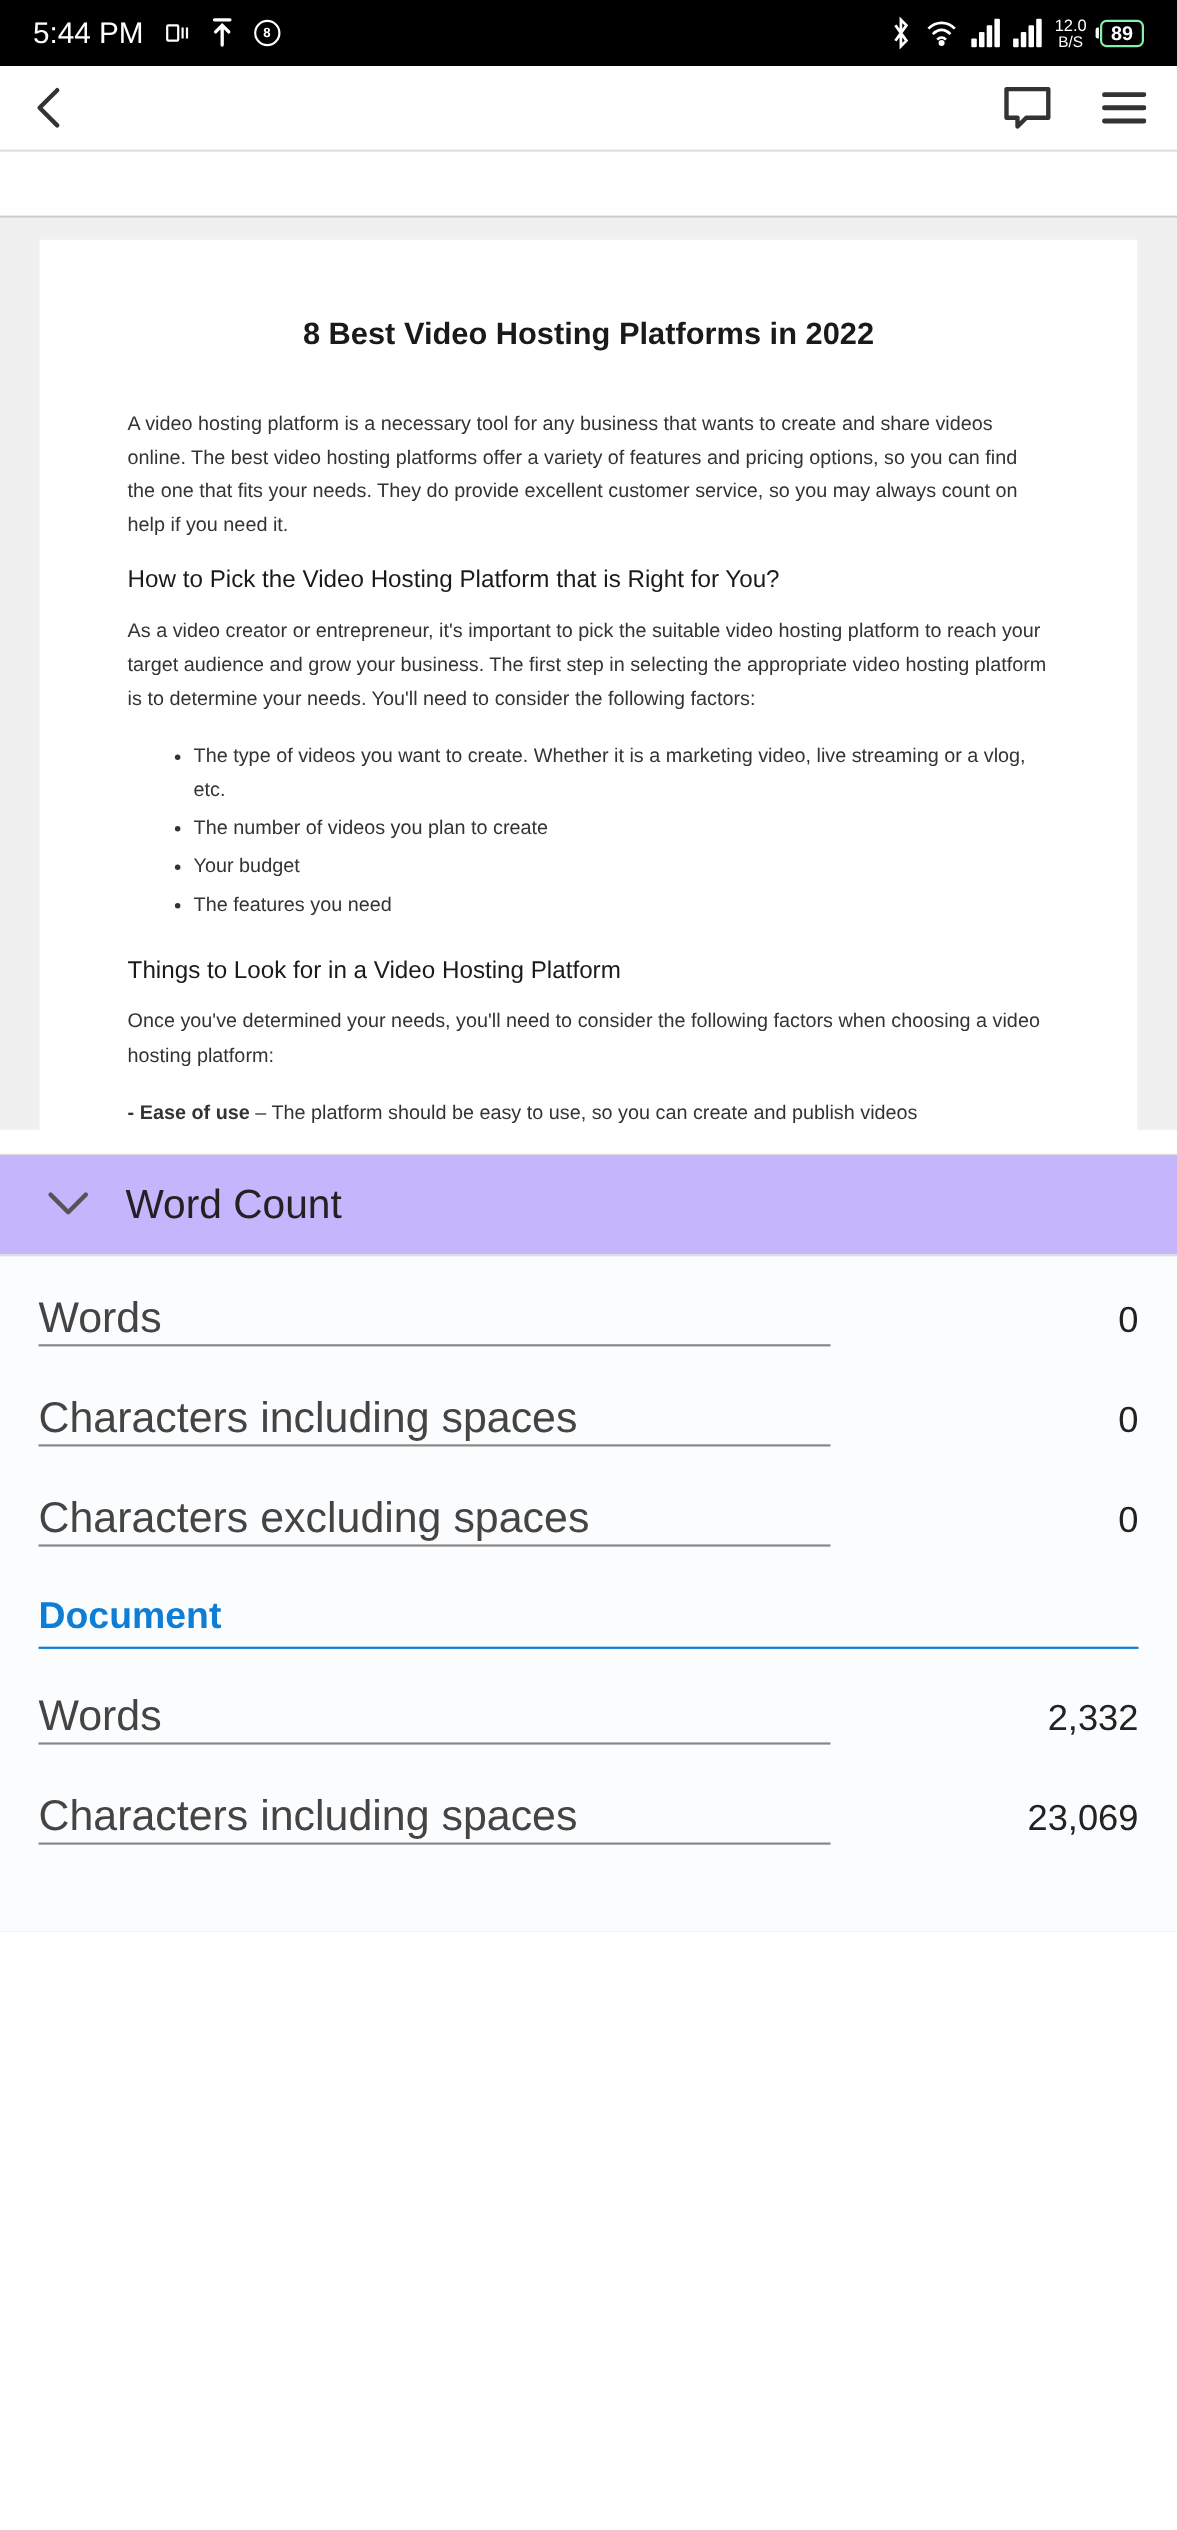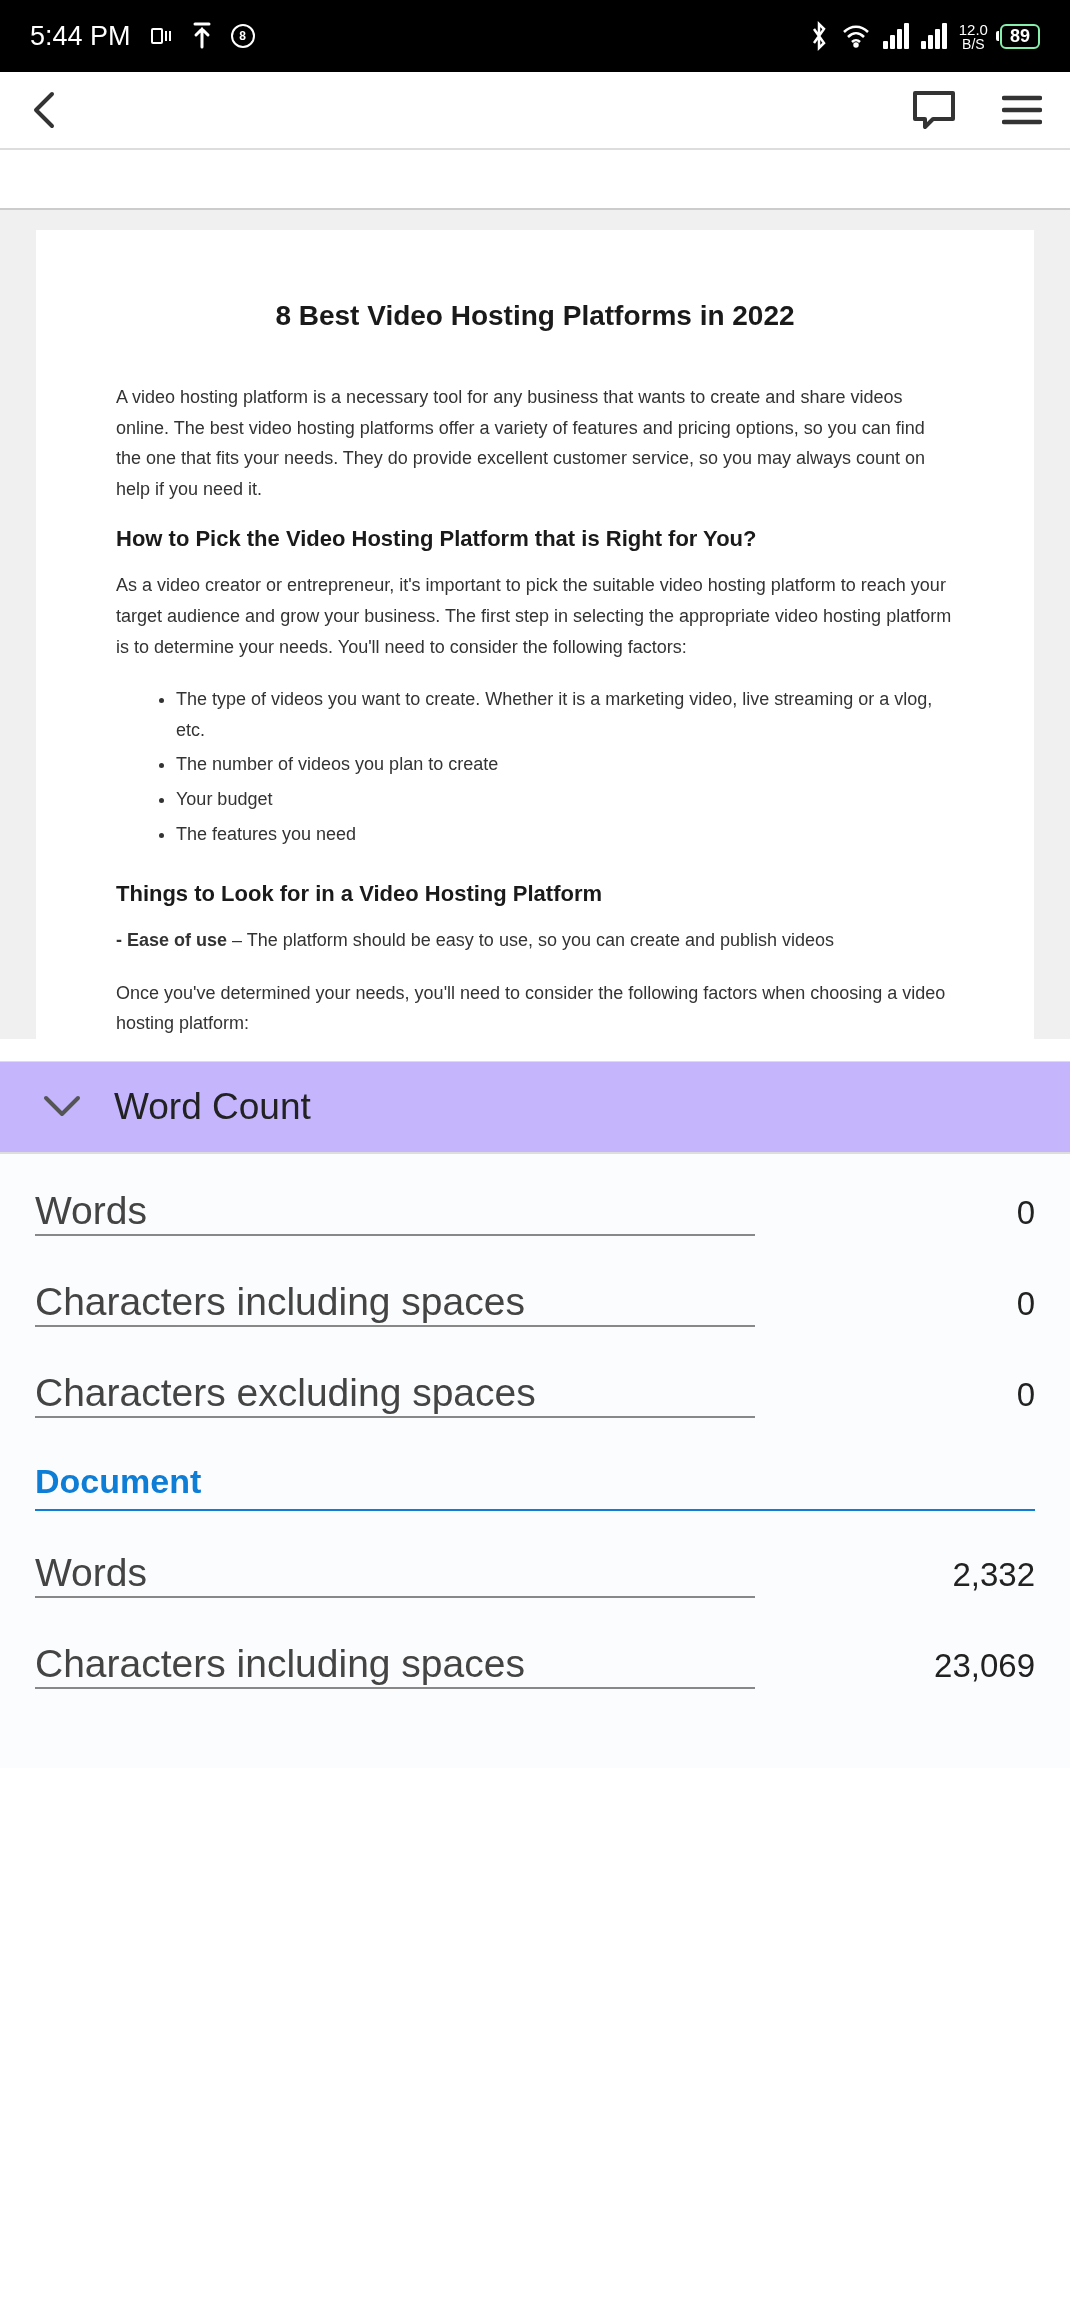--- a/index.html
+++ b/index.html
@@ -8,21 +8,21 @@
       box-sizing: border-box;
     }
     body {
       font-family: -apple-system, BlinkMacSystemFont, 'Segoe UI', Arial, sans-serif;
       width: 1070px;
       background: #fff;
     }
     .status-bar {
       background: #000;
       color: #fff;
-      height: 72px;
+      height: 60px;
       display: flex;
       align-items: center;
       justify-content: space-between;
       padding: 0 30px;
     }
     .status-left {
       display: flex;
       align-items: center;
       gap: 18px;
       font-size: 27px;
@@ -112,21 +112,21 @@
       margin-bottom: 50px;
     }
     .doc-para {
       font-size: 18px;
       line-height: 1.7;
       color: #333;
       margin-bottom: 22px;
     }
     .doc-heading {
       font-size: 22px;
-      font-weight: 700;
+      font-weight: 400;
       color: #1a1a1a;
       margin-bottom: 18px;
       margin-top: 10px;
     }
     .doc-list {
       list-style: disc;
       padding-left: 60px;
       margin-bottom: 32px;
     }
     .doc-list li {
@@ -275,24 +275,24 @@
     <p class="doc-para">A video hosting platform is a necessary tool for any business that wants to create and share videos online. The best video hosting platforms offer a variety of features and pricing options, so you can find the one that fits your needs. They do provide excellent customer service, so you may always count on help if you need it.</p>
     <h2 class="doc-heading">How to Pick the Video Hosting Platform that is Right for You?</h2>
     <p class="doc-para">As a video creator or entrepreneur, it's important to pick the suitable video hosting platform to reach your target audience and grow your business. The first step in selecting the appropriate video hosting platform is to determine your needs. You'll need to consider the following factors:</p>
     <ul class="doc-list">
       <li>The type of videos you want to create. Whether it is a marketing video, live streaming or a vlog, etc.</li>
       <li>The number of videos you plan to create</li>
       <li>Your budget</li>
       <li>The features you need</li>
     </ul>
     <h2 class="doc-heading">Things to Look for in a Video Hosting Platform</h2>
+    <p class="doc-para">Once you've determined your needs, you'll need to consider the following factors when choosing a video hosting platform:</p>
     <p class="doc-para">
       <strong>- Ease of use</strong><span> – The platform should be easy to use, so you can create and publish videos</span>
     </p>
-    <p class="doc-para">Once you've determined your needs, you'll need to consider the following factors when choosing a video hosting platform:</p>
   </div>
 </div>
 
 <div class="word-count-panel">
   <div class="panel-header">
     <span class="status-icon">
       <svg width="44" height="30" viewBox="0 0 44 30" fill="none" stroke="#555" stroke-width="4" stroke-linecap="round" stroke-linejoin="round">
           <path d="M6 6l16 16L38 6"></path>
         </svg>
     </span>

